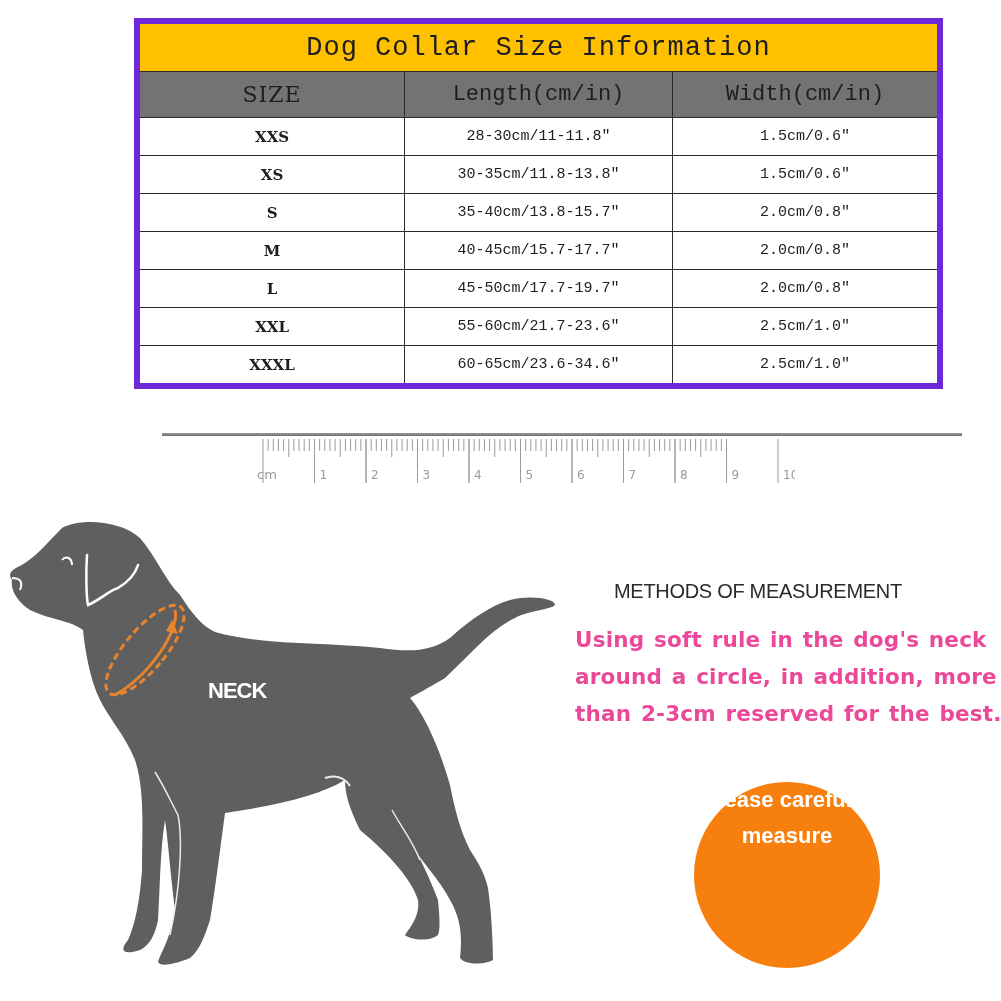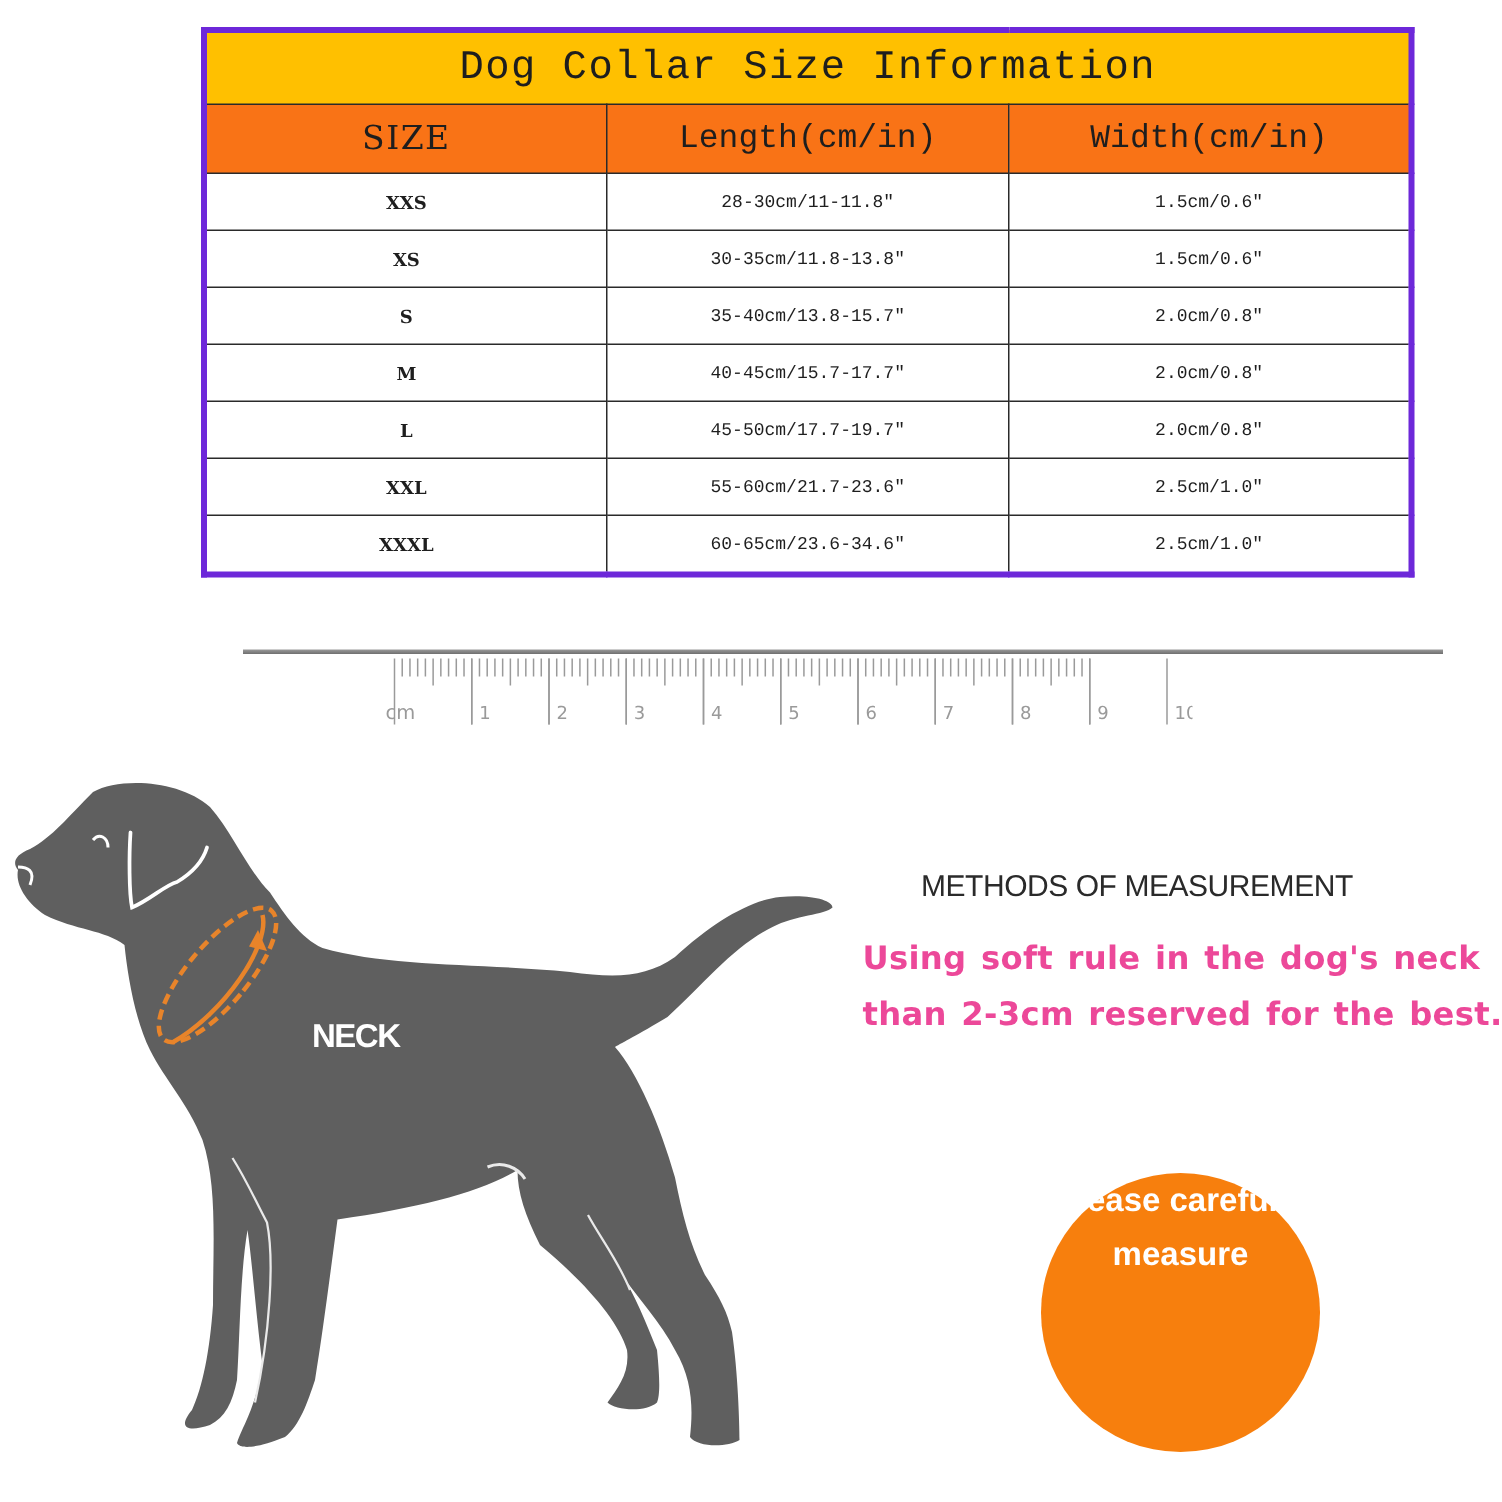--- a/index.html
+++ b/index.html
@@ -1,22 +1,22 @@
 <!DOCTYPE html>
 <html><head>
 <meta charset="utf-8">
 <style>
   html, body { margin:0; padding:0; background:#ffffff; }
   body { width:1001px; height:1001px; position:relative; overflow:hidden; font-family:"DejaVu Serif", serif; }
 
-  .size-table { position:absolute; left:134px; top:18px; width:809px; border-collapse:collapse; border:4px solid #6d28d9; table-layout:fixed; }
+  .size-table { position:absolute; left:134px; top:18px; width:809px; border-collapse:collapse; border:6px solid #6d28d9; table-layout:fixed; }
   .size-table td, .size-table th { border:1.5px solid #2a2a2a; text-align:center; padding:0; color:#1e1e1e; font-family:"Liberation Mono","DejaVu Sans Mono", monospace; }
   .title-row td { background:#ffc000; height:47px; font-size:27px; letter-spacing:1px; }
-  .header-row th { background:#f97316; height:45px; font-size:22px; font-weight:normal; }
-  .data-row td { height:37px; font-size:12px; background:#ffffff;text-align:center; }
+  .header-row th { background:#737373; height:45px; font-size:22px; font-weight:normal; }
+  .data-row td { height:37px; font-size:15px; background:#ffffff;text-align:center; }
   .col-size { width:107px; font-family:"DejaVu Serif", serif !important; font-weight:bold; }
   .header-row th.col-size { font-weight:normal; font-family:"DejaVu Serif", serif !important; letter-spacing:1px; }
   .col-len { width:348px; }
 
   .ruler-line { position:absolute; left:162px; top:433px; width:800px; height:3px; background:linear-gradient(#9a9a9a,#6f6f6f); }
   .ruler { position:absolute; left:255px; top:437px; width:540px; height:50px; }
 
   .dog { position:absolute; left:0; top:510px; width:570px; height:490px; }
 
   .methods-title { position:absolute; left:614px; top:580px; font-family:"Liberation Sans", sans-serif; font-size:20px; color:#2a2a2a; letter-spacing:-0.3px;text-align:center; }
@@ -248,19 +248,20 @@
   <path d="M 392 300 C 400 315, 412 330, 420 350" fill="none" stroke="#eaeaea" stroke-width="1.5"></path>
   <ellipse cx="145" cy="140" rx="20" ry="56" transform="rotate(40 145 140)" fill="none" stroke="#e8842a" stroke-width="3" stroke-dasharray="7 4"></ellipse>
   <path d="M 175 100 C 180 120, 150 165, 115 185" fill="none" stroke="#e8842a" stroke-width="3"></path>
   <polygon points="172,110 178,124 166,121" fill="#e8842a"></polygon>
   <text x="208" y="188" font-family="Liberation Sans, sans-serif" font-weight="bold" font-size="22" fill="#ffffff" letter-spacing="-1">NECK</text>
 </svg>
 
 <div class="methods-title">METHODS OF MEASUREMENT</div>
 <div class="methods-body">
   <div>Using soft rule in the dog's neck</div>
+  <div>around a circle, in addition, more</div>
   <div>than 2-3cm reserved for the best.</div>
 </div>
 
 <div class="badge">
   <span>Please carefully</span>
   <span>measure</span>
 </div>
 
 </body></html>

